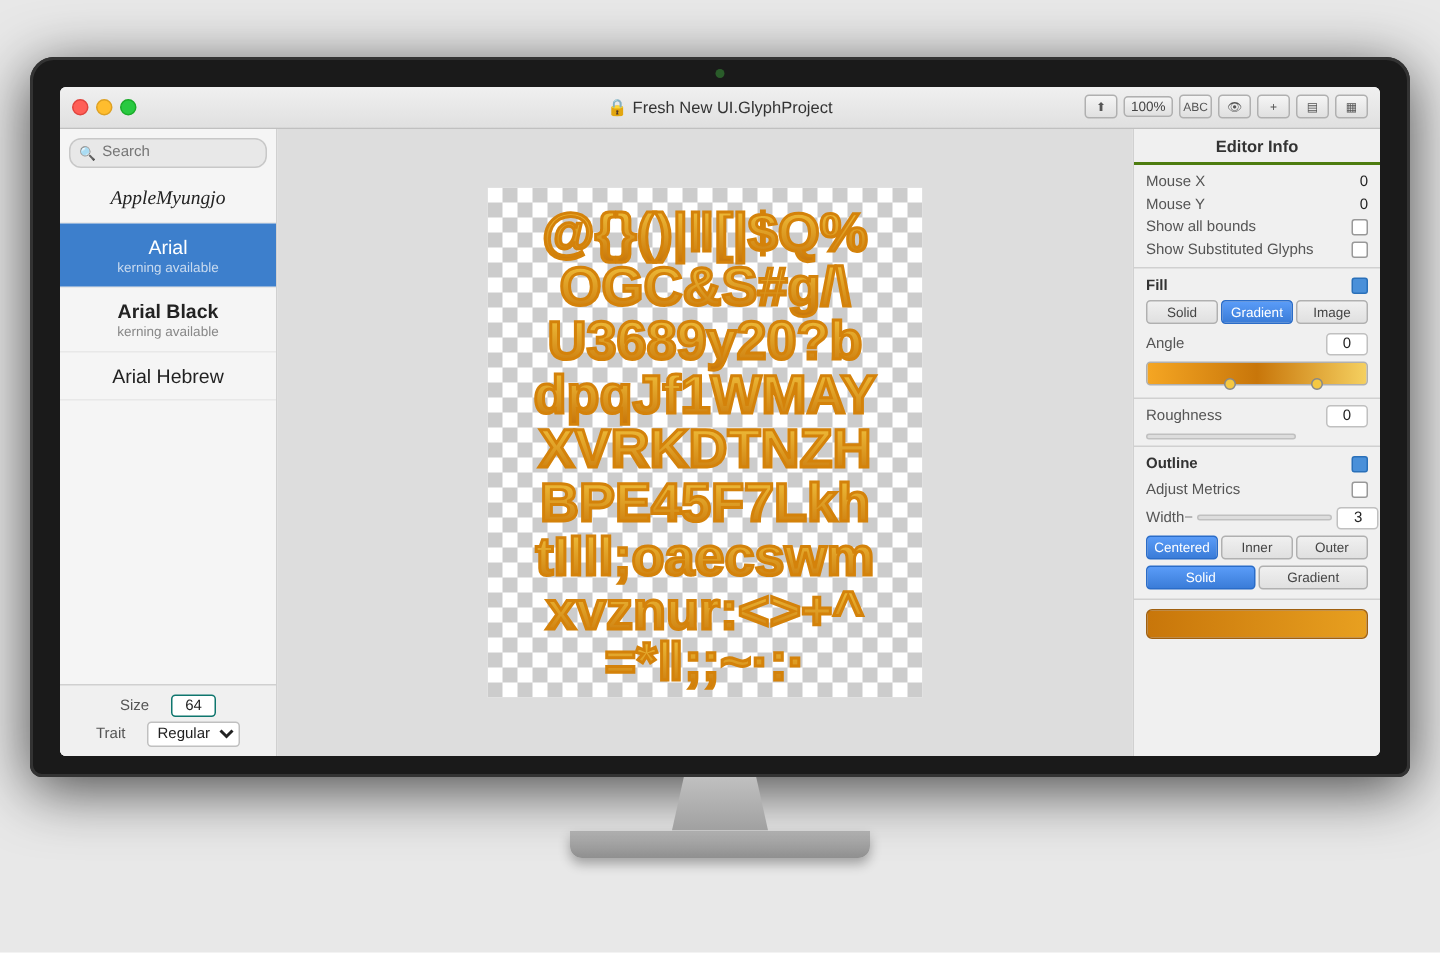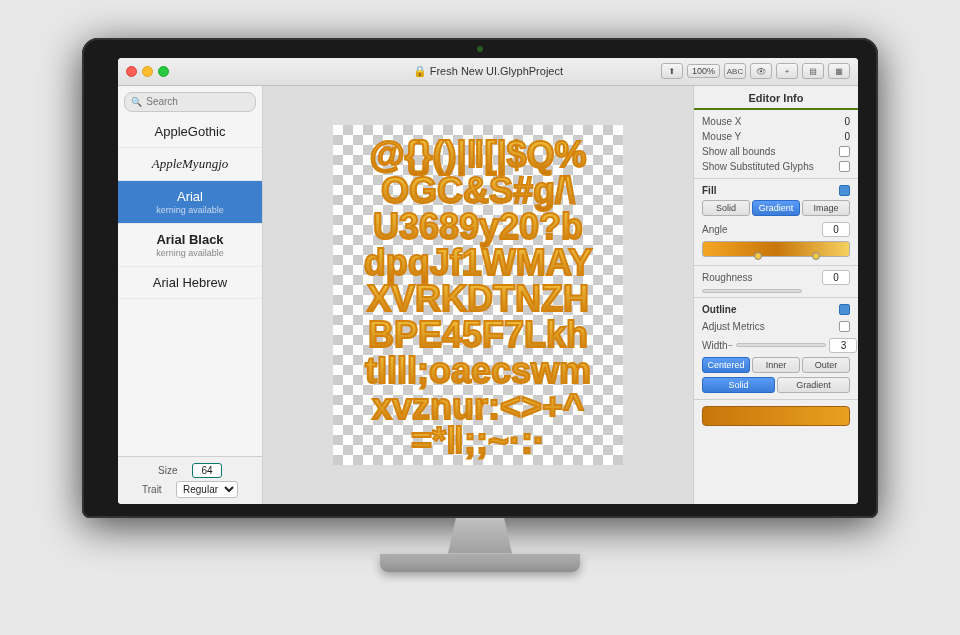--- a/index.html
+++ b/index.html
@@ -17,25 +17,25 @@
     
     .monitor-outer {
       position: relative;
       width: 780px;
       height: 560px;
       display: flex;
       flex-direction: column;
       align-items: center;
     }
     .monitor-screen-bezel {
-      width: 796px;
+      width: 920px;
       height: 480px;
       background: #1a1a1a;
       border-radius: 16px 16px 8px 8px;
-      padding: 20px 20px 14px 36px;
+      padding: 20px 20px 14px 20px;
       box-shadow: 0 8px 40px rgba(0,0,0,0.7), inset 0 0 0 2px #333;
       position: relative;
     }
     .monitor-screen-bezel::before {
       content: '';
       position: absolute;
       top: 8px;
       left: 50%;
       transform: translateX(-50%);
       width: 6px;
@@ -541,23 +541,20 @@
 
       <div class="app-content">
 
         <div class="sidebar">
           <div class="sidebar-search">
             <span class="search-icon-small">🔍</span>
             <input type="text" placeholder="Search" style="">
           </div>
 
           <div class="font-list">
-            <div class="font-item font-item-applegothic">
-              <span class="font-name">AppleGothic</span>
-            </div>
             <div class="font-item font-item-applemyungjo">
               <span class="font-name">AppleMyungjo</span>
             </div>
             <div class="font-item font-item-arial selected">
               <span class="font-name">Arial</span>
               <span class="font-sub">kerning available</span>
             </div>
             <div class="font-item font-item-arial-black">
               <span class="font-name">Arial Black</span>
               <span class="font-sub">kerning available</span>

